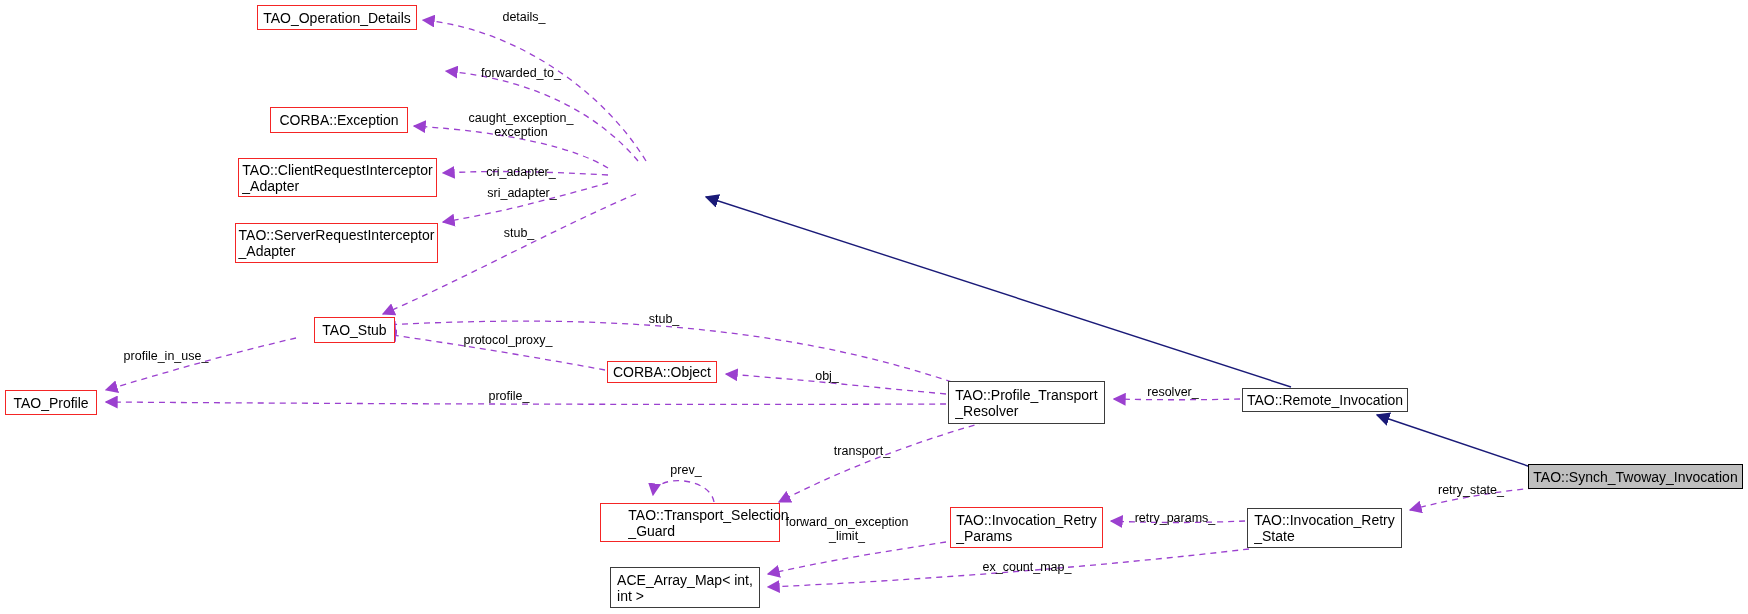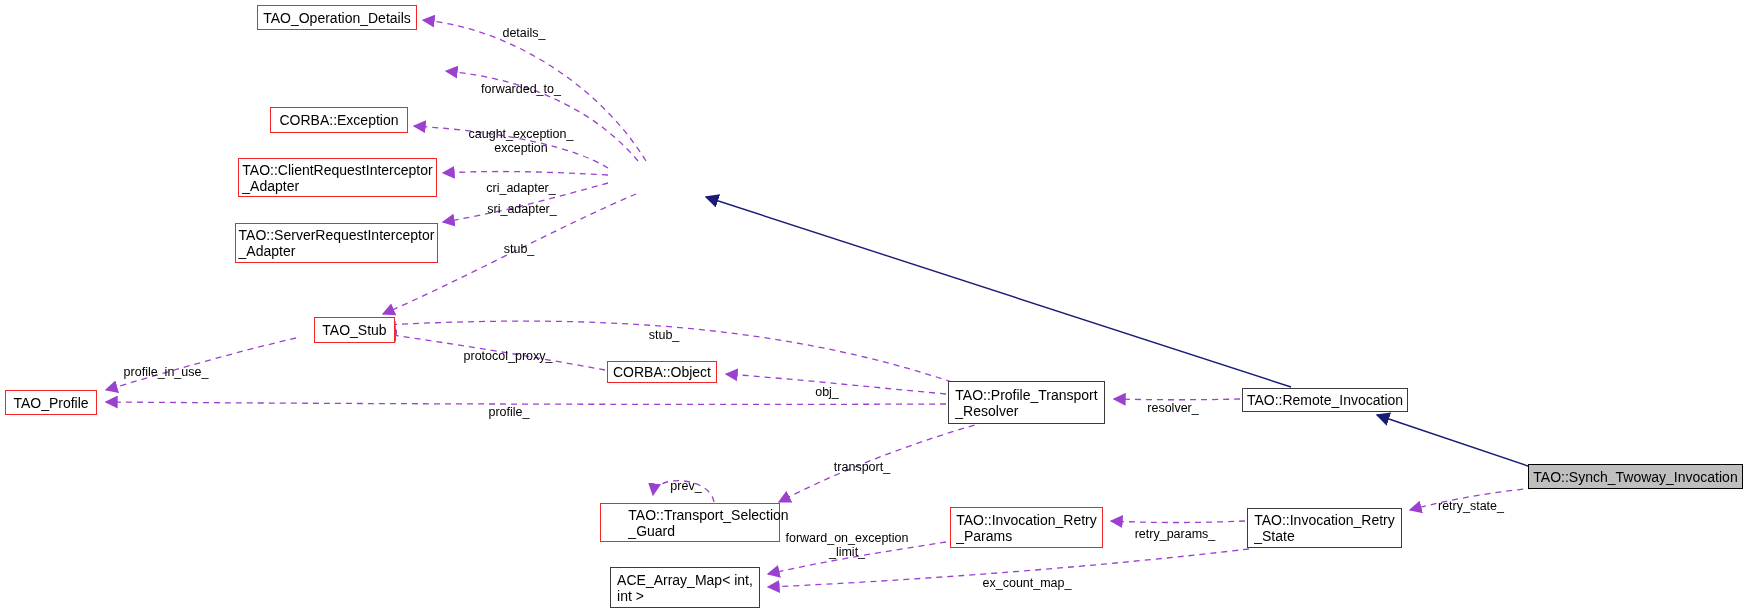--- a/index.html
+++ b/index.html
@@ -34,21 +34,20 @@
   .node.dark    { border: 1.6px solid #3b3b3b; }
   .node.current { border: 1.6px solid #000000; background: #bfbfbf; }
   .edge-label {
     position: absolute;
     transform: translate(-50%, -50%);
     font-size: 12.5px;
     line-height: 14px;
     white-space: pre-line;
     text-align: center;
     pointer-events: none;
-    margin-top: 16px;
   }
   path.member  { stroke: #9b40cf; stroke-width: 1.3; fill: none; stroke-dasharray: 6 5; }
   path.inherit { stroke: #1a1a78; stroke-width: 1.4; fill: none; }
 </style>
 </head>
 <body>
 
 <div class="diagram">
 
   <svg class="edges-layer" width="1748" height="614" viewBox="0 0 1748 614" xmlns="http://www.w3.org/2000/svg">

